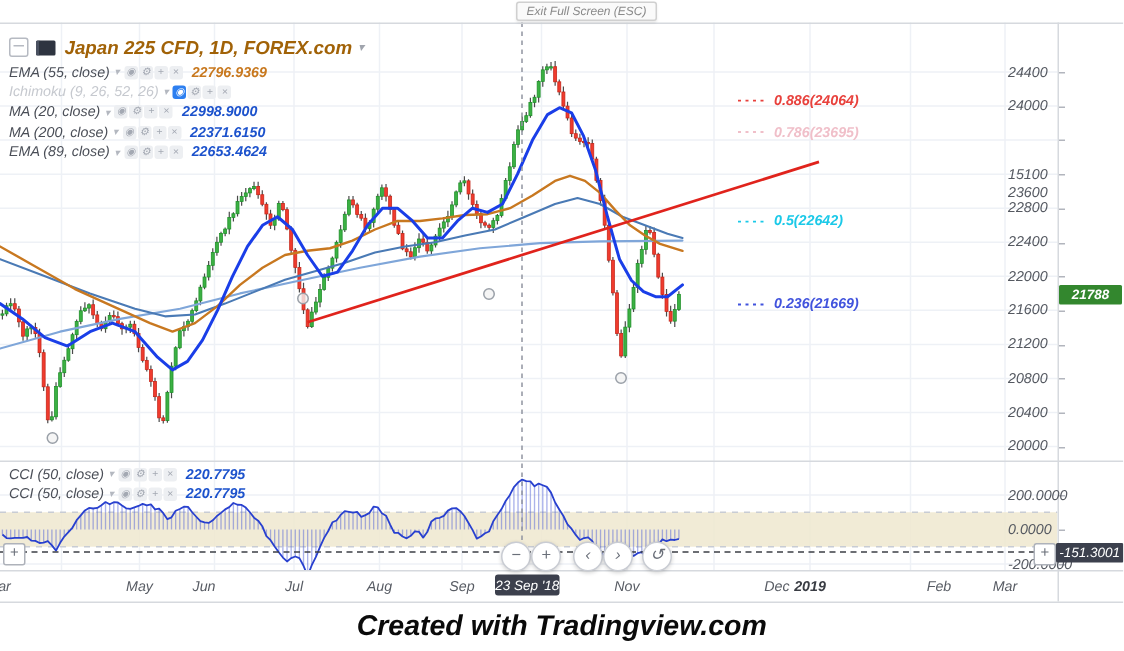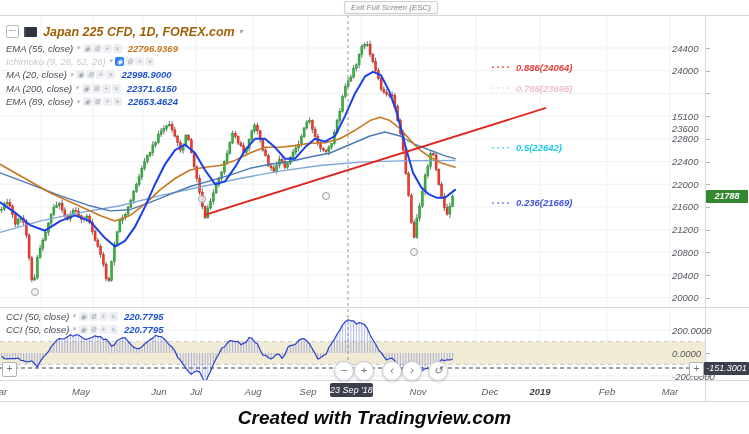--- a/index.html
+++ b/index.html
@@ -732,29 +732,29 @@
     </div>
 
   <div class="ovl pricebadge" style="top:189.5px;">21788</div>
 
   <div class="ovl plus-handle" style="left:2px;top:361.5px;">+</div>
   <div class="ovl plus-handle" style="left:689px;top:361.5px;">+</div>
   <div class="ovl ccibadge" style="top:361.5px;">-151.3001</div>
 
   <div id="time-axis-box">
       <div class="ovl mlabel" style="left: 3px;">ar</div>
-      <div class="ovl mlabel" style="left: 81px;">May</div>
-      <div class="ovl mlabel" style="left: 159px;">Jun</div>
+      <div class="ovl mlabel" style="left: 93px;">May</div>
+      <div class="ovl mlabel" style="left: 136px;">Jun</div>
       <div class="ovl mlabel" style="left: 196px;">Jul</div>
       <div class="ovl mlabel" style="left: 253px;">Aug</div>
       <div class="ovl mlabel" style="left: 308px;">Sep</div>
       <div class="ovl mlabel" style="left: 418px;">Nov</div>
-      <div class="ovl mlabel" style="left: 476px; padding-left: 28px;">Dec</div>
+      <div class="ovl mlabel" style="left: 504px; padding-left: 28px;">Dec</div>
       <div class="ovl mlabel bold" style="left: 540px;">2019</div>
-      <div class="ovl mlabel" style="left: 607px;">Feb</div>
+      <div class="ovl mlabel" style="left: 626px;">Feb</div>
       <div class="ovl mlabel" style="left: 670px;">Mar</div>
     </div>
   <div class="ovl timebadge">23 Sep '18</div>
 
   <div id="nav-toolbar">
       <div class="navbtn" style="left: 344px; top: 371px;">−</div>
       <div class="navbtn" style="left: 364px; top: 371px;">+</div>
       <div class="navbtn" style="left: 392px; top: 371px;">‹</div>
       <div class="navbtn" style="left: 412px; top: 371px;">›</div>
       <div class="navbtn" style="left: 438px; top: 371px;">↺</div>

